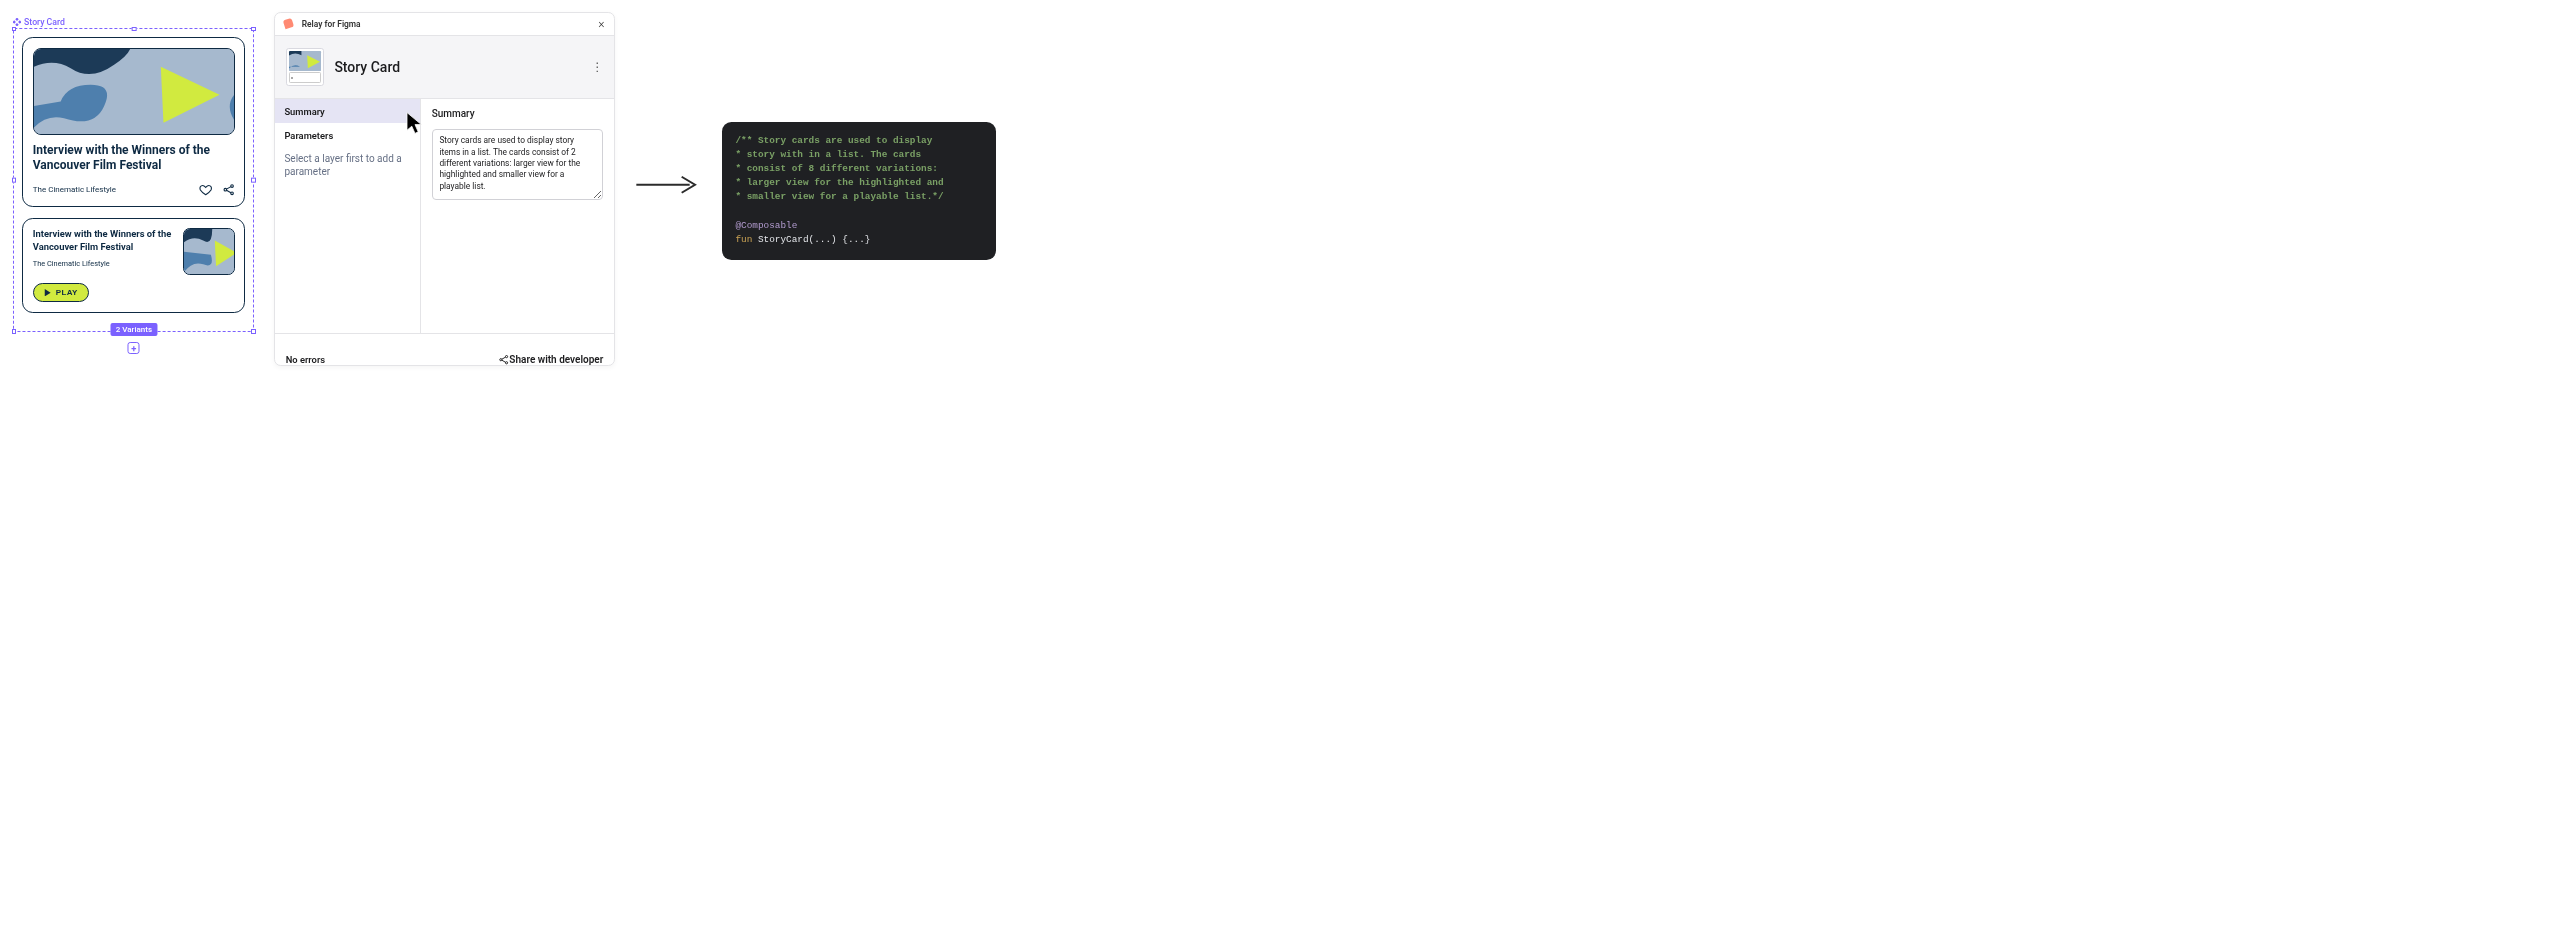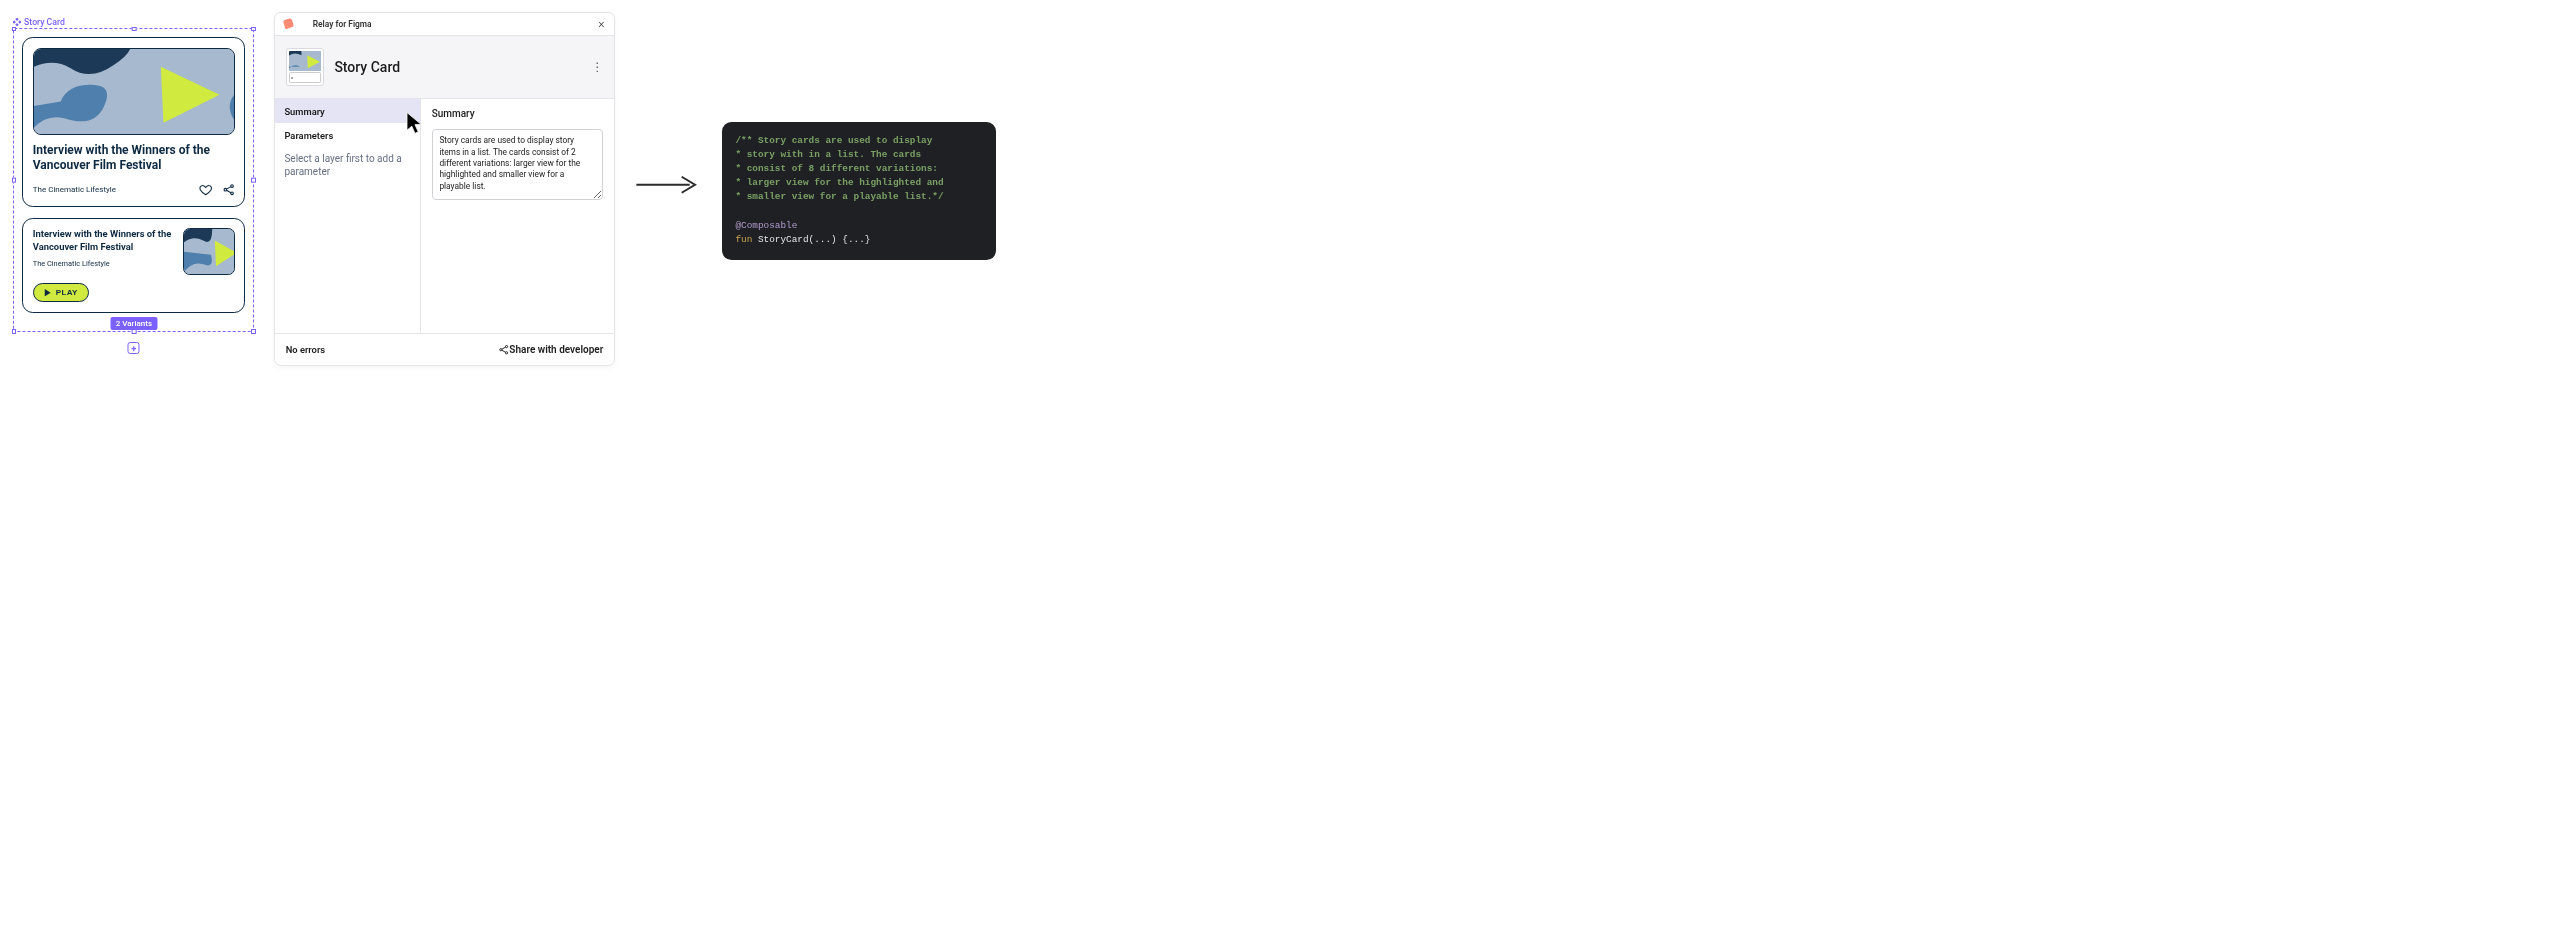--- a/index.html
+++ b/index.html
@@ -66,21 +66,21 @@
   .h-br{right:-2.7px;bottom:-2.7px;}
   .h-tc{left:50%;top:-2.7px;transform:translateX(-50%);}
   .h-bc{left:50%;bottom:-2.7px;transform:translateX(-50%);}
   .h-lc{left:-2.7px;top:50%;transform:translateY(-50%);}
   .h-rc{right:-2.7px;top:50%;transform:translateY(-50%);}
 
   .variant-badge{
     position:absolute;
     left:50%; transform:translateX(-50%);
     bottom:-23px;
-    display:flex;flex-direction:column;align-items:center;gap:12px;
+    display:flex;flex-direction:column;align-items:center;gap:6px;
   }
   .variant-badge span{
     background:var(--purple);
     color:#fff;
     font-size:8px;
     padding:2px 5.4px;
     border-radius:2px;
     font-weight:500;
   }
   .variant-add{
@@ -176,21 +176,21 @@
   }
   .plugin-titlebar{
     height:23px;
     display:flex;align-items:center;justify-content:space-between;
     padding:0 9.4px;
     font-size:8.4px;
     font-weight:600;
     color:#333;
     border-bottom:0.7px solid var(--panel-border);
   }
-  .plugin-titlebar .brand{display:flex;align-items:center;gap:19px;justify-content:flex-end;}
+  .plugin-titlebar .brand{display:flex;align-items:center;gap:8px;justify-content:flex-end;}
   .relay-logo{
     width:9.4px;height:9.4px;
     background:#ff8a73;
     border-radius:2.7px 2.7px 2.7px 0;
     transform:rotate(-18deg);
   }
   .close-x{font-size:12px;line-height:1;color:#333;cursor:pointer;font-weight:300;}
 
   .plugin-header{
     background:var(--panel-head);
@@ -254,21 +254,21 @@
   .cursor{
     position:absolute;
     left:130px; top:12px;
     pointer-events:none;
   }
   .cursor svg{width:20px;height:24px;}
 
   .plugin-footer{
     border-top:0.7px solid var(--panel-border);
     height:32px;
-    display:flex;align-items:center;justify-content:space-between;
+    display:flex;align-items:flex-end;justify-content:space-between;
     padding:0 10.7px;
   }
   .no-errors{font-size:9.4px;font-weight:600;}
   .share-dev{display:flex;align-items:center;gap:0;font-size:10px;font-weight:600;cursor:pointer;}
   .share-dev svg{width:11.4px;height:11.4px;}
 
   
   .arrow{
     position:absolute;
     left:635px; top:174px;

